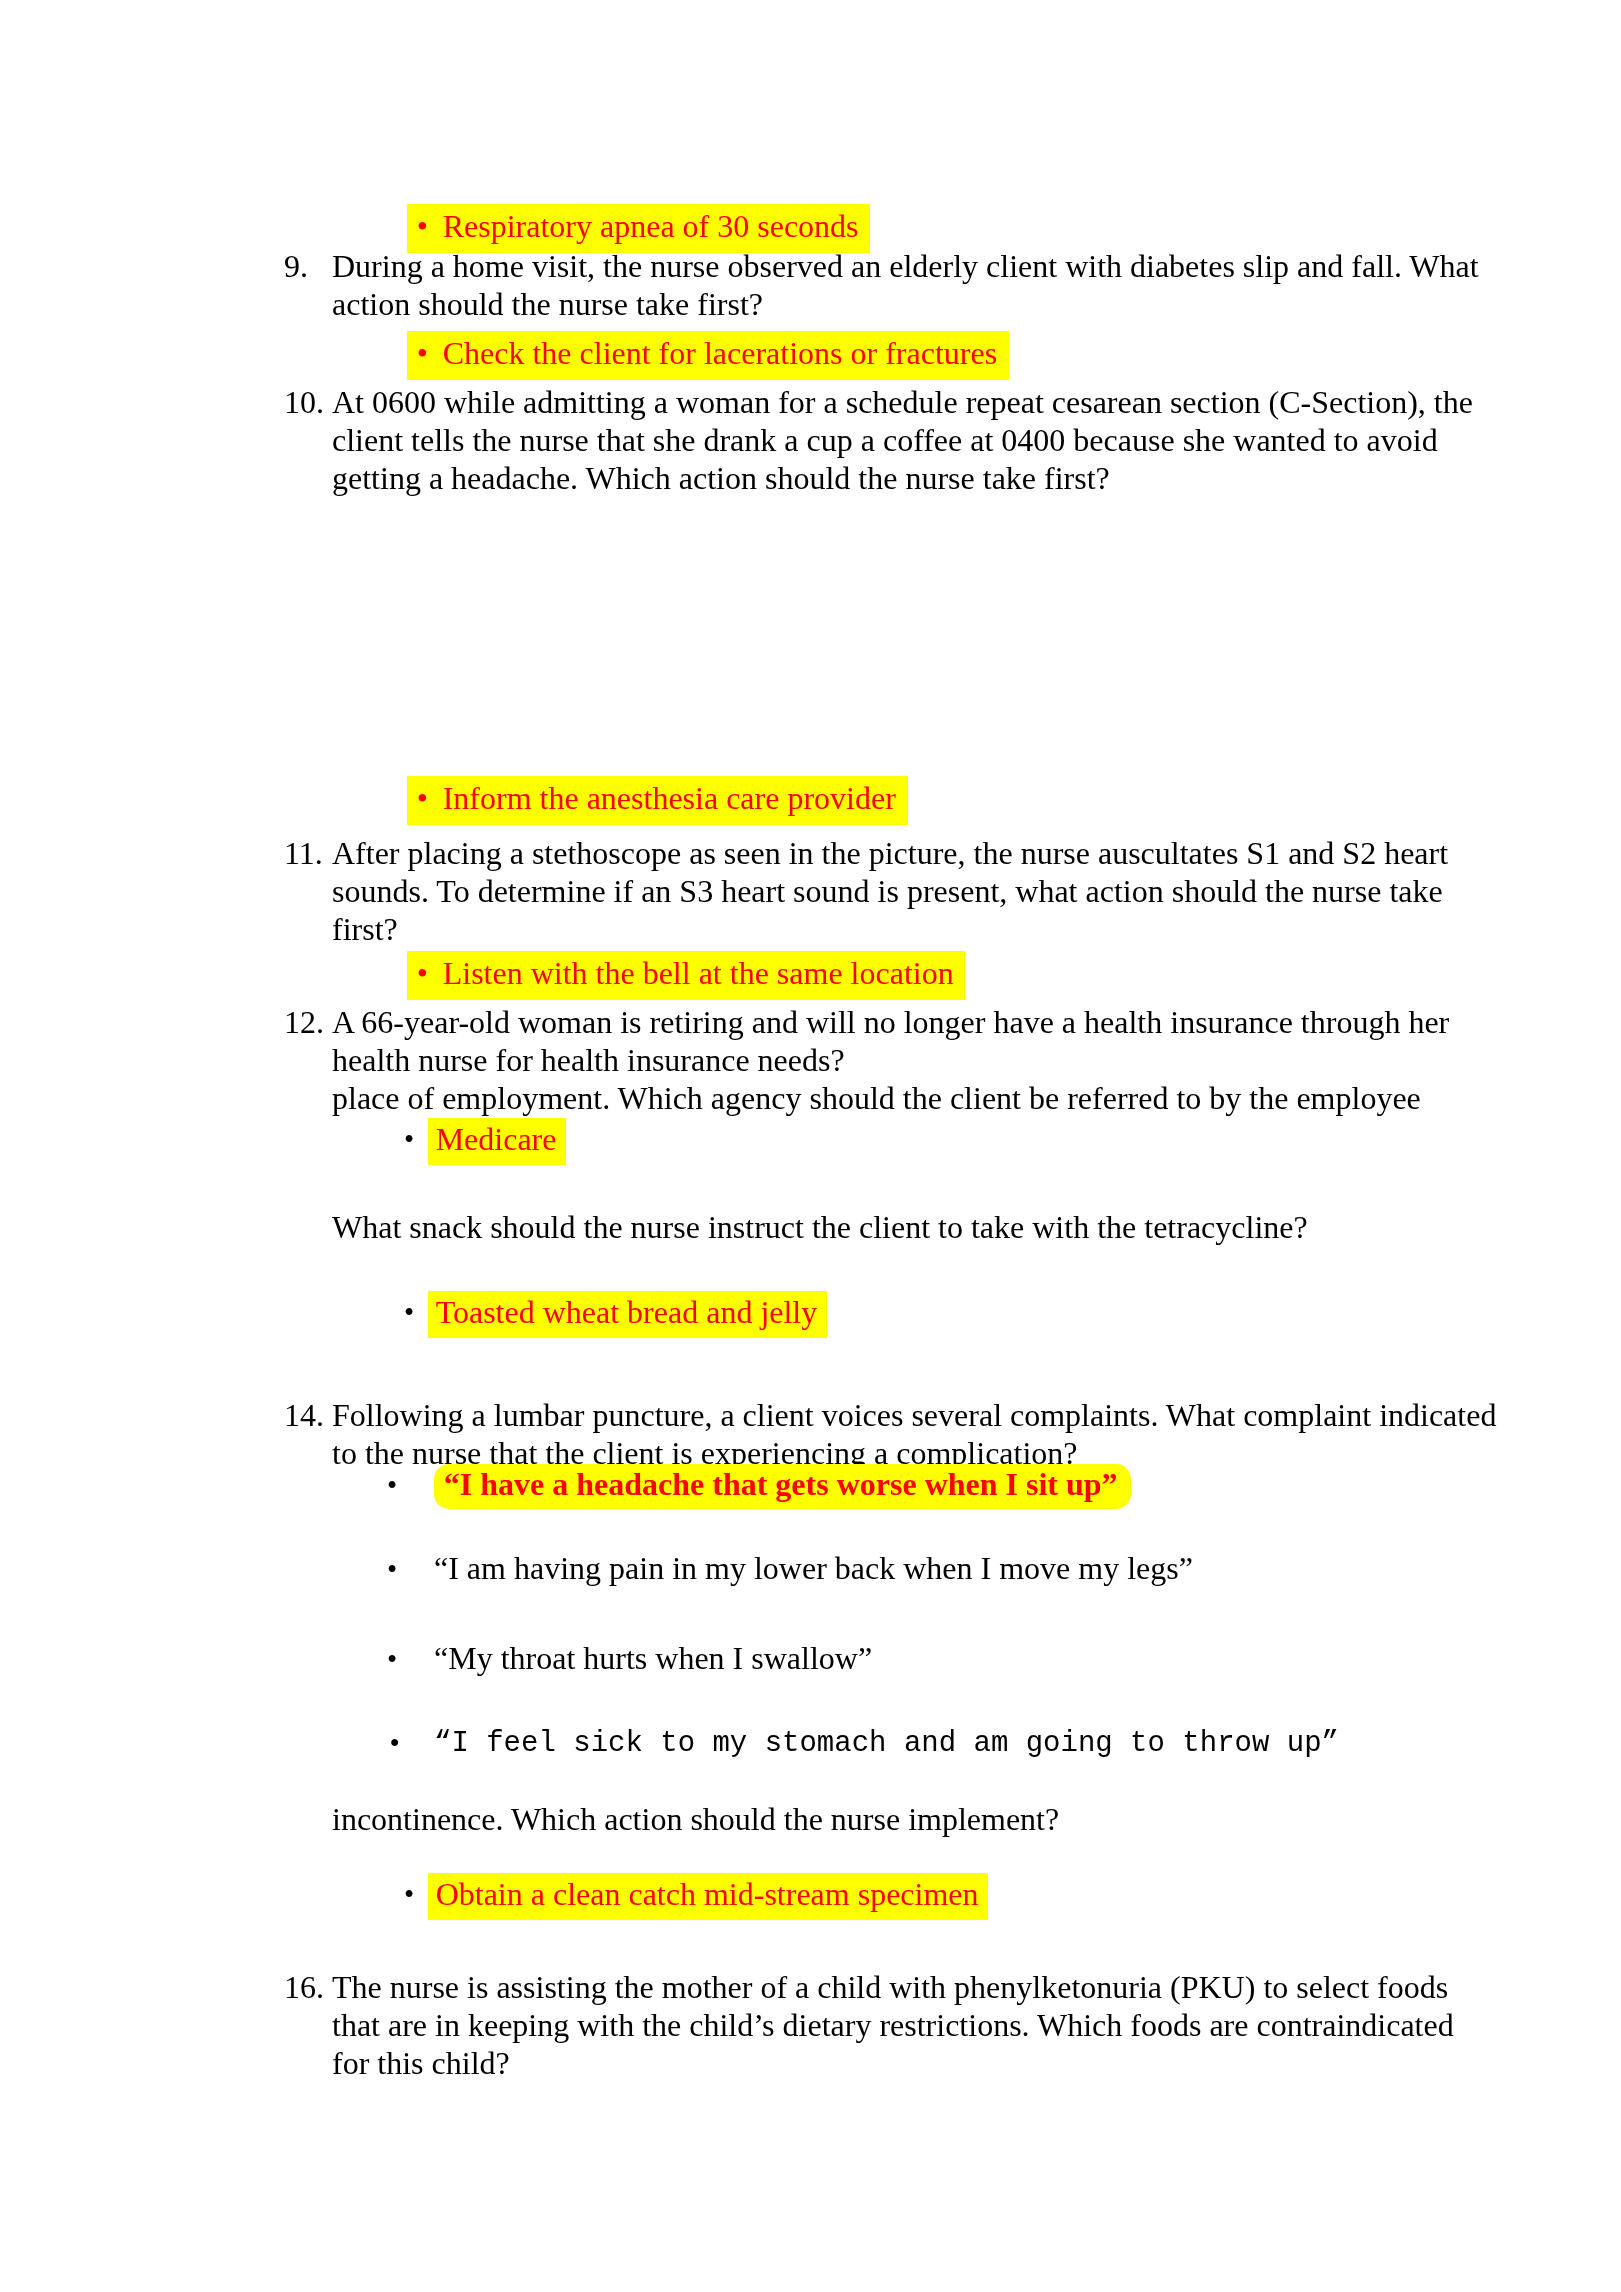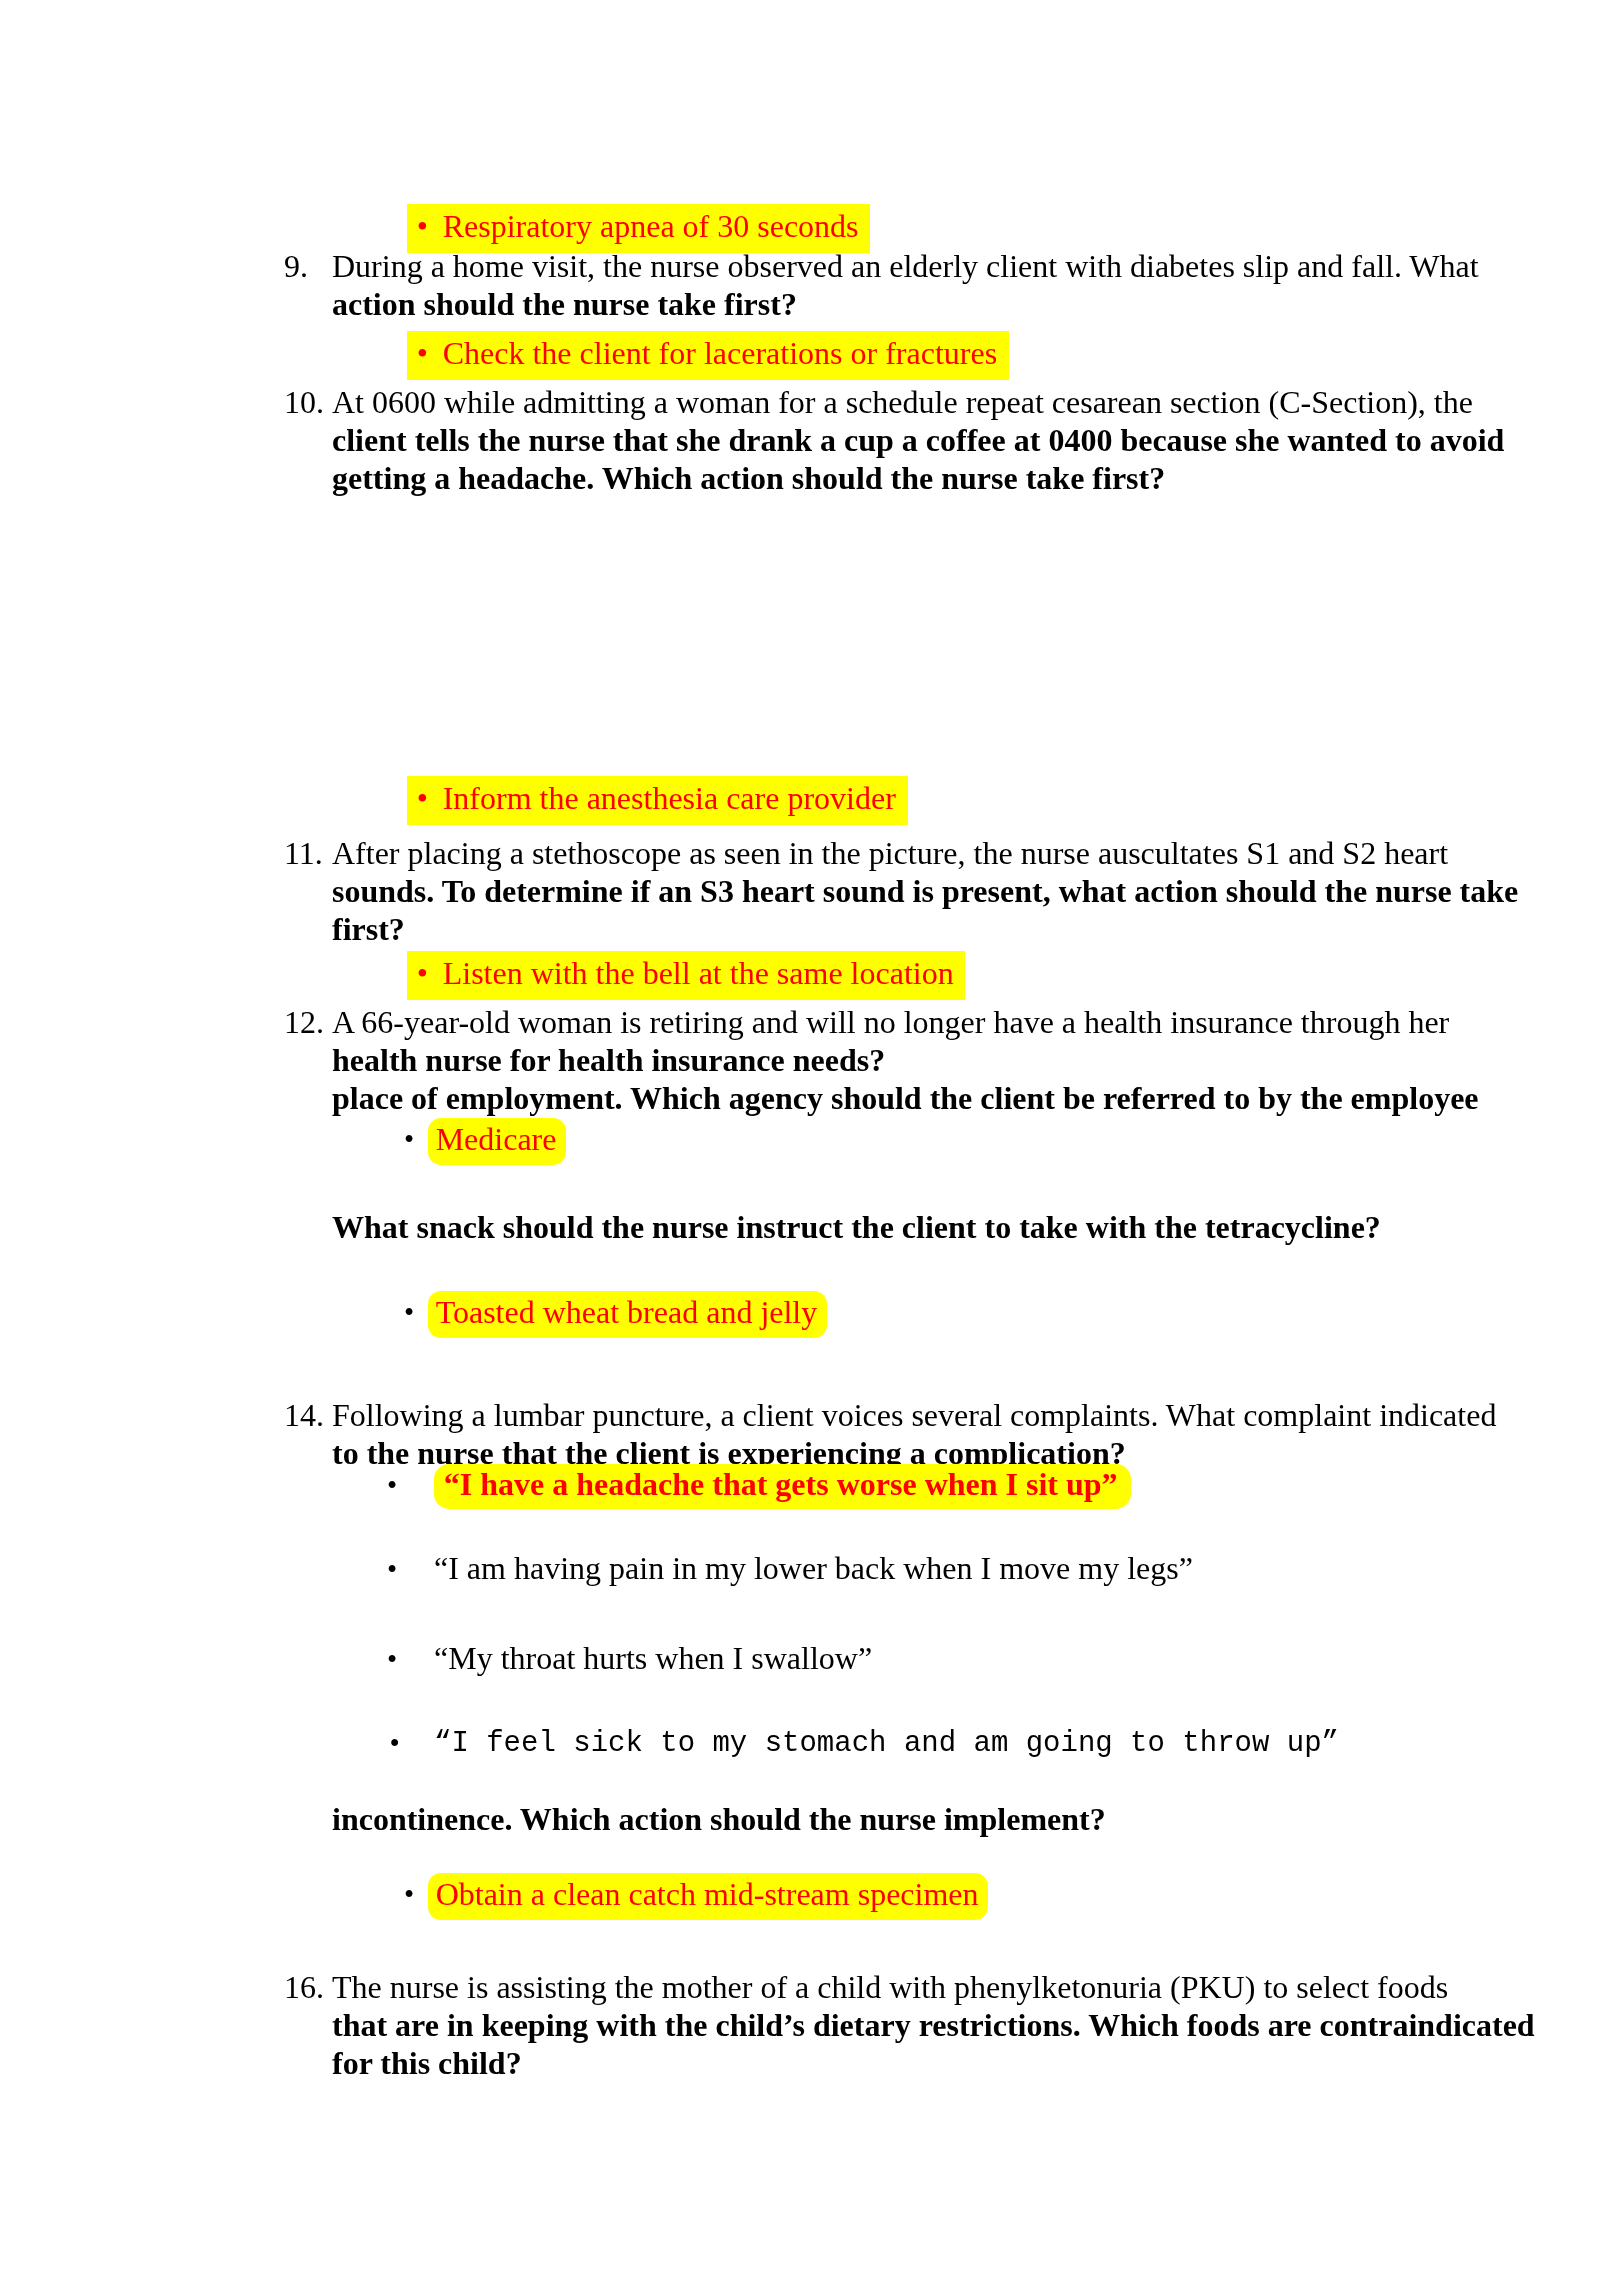--- a/index.html
+++ b/index.html
@@ -7,26 +7,26 @@
     position:relative;
     width:1621px; height:2075px;
     background:#ffffff;
     font-family:"Liberation Serif", "DejaVu Serif", serif;
     font-size:32px; color:#000000;
     overflow:hidden;
   }
   .q { position:absolute; left:284px; white-space:nowrap; }
   .qline { height:38px; line-height:38px; }
   .qline .num { display:inline-block; min-width:48px; }
-  .qline.rest { padding-left:48px;font-weight:bold; }
+  .qline.rest { padding-left:48px; }
 
   .ans { position:absolute; left:407px; white-space:nowrap; }
   .hl { background:#ffff00; color:#ff0000; }
   .hl.full { display:inline-block; padding:3.9px 11.8px 7.8px 9.8px; }
-  .hl.word { display:inline-block; padding:2.9px 9.8px 6.9px 7.8px;border-radius:13px; }
+  .hl.word { display:inline-block; padding:2.9px 9.8px 6.9px 7.8px; }
   .bullet-in { color:#ff0000; display:inline-block; margin-right:14.7px; }
 
   .ans2 { position:absolute; left:404px; white-space:nowrap; }
   .ans2 .bullet-out { color:#000000; display:inline-block; font-size:29px; vertical-align:top; line-height:43px; }
   .ans2 .hl.word { margin-left:13.7px; }
 
   .opt { position:absolute; left:387px; white-space:nowrap; }
   .opt .bullet-out { color:#000000; display:inline-block; font-size:29px; width:47px; }
   .opt .hl.bold { display:inline-block; padding:2px 13.7px 5.9px 9.8px; font-weight:bold;border-radius:15px; }
   .opt.sans { font-family:Liberation Mono, monospace; font-size:29px; }

